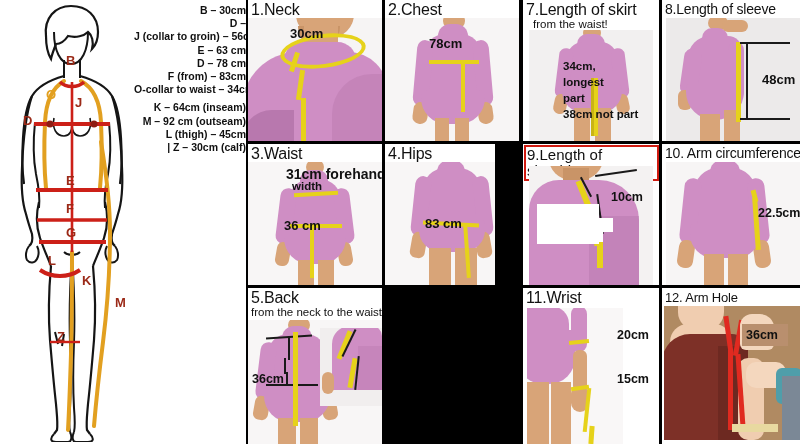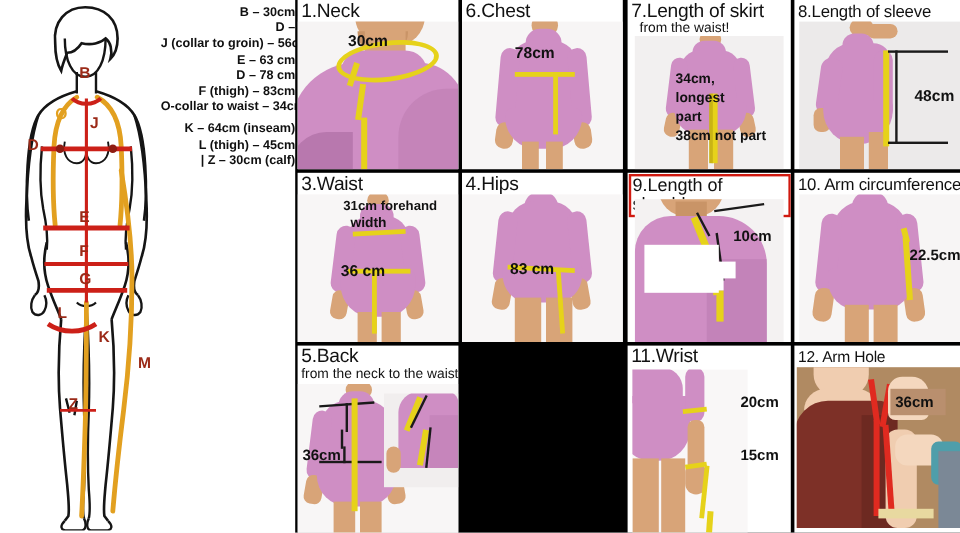--- a/index.html
+++ b/index.html
@@ -142,23 +142,24 @@
       <span class="fig-label" style="left:113px;top:294px;">M</span>
       <span class="fig-label" style="left:55px;top:328px;">Z</span>
     </div>
 
     <div id="measure-list">
       <div class="m-line">B – 30cm</div>
       <div class="m-line">D –</div>
       <div class="m-line">J (collar to groin) – 56cm</div>
       <div class="m-line">E – 63 cm</div>
       <div class="m-line">D – 78 cm</div>
-      <div class="m-line">F (thigh) – 83cm</div>
+      <div class="m-line">F (from) – 83cm</div>
       <div class="m-line">O-collar to waist – 34cm</div>
       <div class="m-line indent grp2">K – 64cm (inseam)</div>
+      <div class="m-line indent">M – 92 cm (outseam)</div>
       <div class="m-line indent">L (thigh) – 45cm</div>
       <div class="m-line">| Z – 30cm (calf)</div>
     </div>
   </div>
 
   <div id="grid">
 
     <div class="cell" style="left:2px;top:0;width:134px;height:141px;">
       <div class="cell-title">1.Neck</div>
       <div class="photo" style="left:0;top:18px;width:134px;height:123px;background:#f6f4f4;">
@@ -180,21 +181,21 @@
                     border:4px solid #e6d21a;border-radius:50%;transform:rotate(-7deg);"></div>
 
         <div class="tape" style="left:44px;top:34px;width:5px;height:20px;transform:rotate(18deg);"></div>
         <div class="tape" style="left:50px;top:52px;width:5px;height:30px;transform:rotate(8deg);"></div>
         <div class="tape" style="left:53px;top:80px;width:5px;height:44px;"></div>
         <div class="cap" style="left:42px;top:8px;font-size:13px;">30cm</div>
       </div>
     </div>
 
     <div class="cell" style="left:139px;top:0;width:134px;height:141px;">
-      <div class="cell-title">6.Chest</div>
+      <div class="cell-title">2.Chest</div>
       <div class="photo" style="left:0;top:18px;width:134px;height:123px;background:#f7f5f5;">
 
         <div class="skin" style="left:58px;top:-6px;width:22px;height:18px;border-radius:10px;"></div>
 
         <div class="pink" style="left:53px;top:6px;width:30px;height:14px;border-radius:12px 12px 0 0;"></div>
 
         <div class="pink" style="left:40px;top:16px;width:56px;height:60px;border-radius:20px 20px 6px 6px;"></div>
 
         <div class="pink" style="left:30px;top:22px;width:16px;height:66px;border-radius:10px;transform:rotate(5deg);"></div>
         <div class="pink" style="left:90px;top:22px;width:16px;height:66px;border-radius:10px;transform:rotate(-5deg);"></div>
@@ -272,26 +273,26 @@
         <div class="skin" style="left:90px;top:80px;width:14px;height:24px;border-radius:6px;transform:rotate(-10deg);"></div>
         <div class="pink" style="left:36px;top:64px;width:62px;height:38px;border-radius:4px 4px 26px 26px;"></div>
         <div class="skin" style="left:50px;top:98px;width:16px;height:25px;"></div>
         <div class="skin" style="left:70px;top:98px;width:16px;height:25px;"></div>
 
         <div class="tape" style="left:46px;top:30px;width:44px;height:4px;transform:rotate(-3deg);"></div>
 
         <div class="tape" style="left:42px;top:62px;width:52px;height:4px;"></div>
         <div class="tape" style="left:62px;top:64px;width:4px;height:52px;"></div>
       </div>
-      <div class="cap" style="left:38px;top:22px;font-size:11px;">31cm forehand</div>
+      <div class="cap" style="left:38px;top:22px;font-size:14px;">31cm forehand</div>
       <div class="cap" style="left:44px;top:36px;font-size:11.5px;">width</div>
       <div class="cap" style="left:36px;top:74px;font-size:13px;">36 cm</div>
     </div>
 
-    <div class="cell" style="left:139px;top:144px;width:134px;height:141px;">
+    <div class="cell" style="left:139px;top:144px;width:110px;height:141px;">
       <div class="cell-title">4.Hips</div>
       <div class="photo" style="left:0;top:18px;width:134px;height:123px;background:#f8f6f6;">
         <div class="pink" style="left:52px;top:-2px;width:28px;height:16px;border-radius:12px 12px 0 0;"></div>
         <div class="pink" style="left:38px;top:6px;width:58px;height:58px;border-radius:22px 22px 4px 4px;"></div>
         <div class="pink" style="left:28px;top:14px;width:16px;height:60px;border-radius:9px;transform:rotate(6deg);"></div>
         <div class="pink" style="left:90px;top:14px;width:16px;height:60px;border-radius:9px;transform:rotate(-6deg);"></div>
         <div class="skin" style="left:26px;top:70px;width:15px;height:26px;border-radius:6px;transform:rotate(10deg);"></div>
         <div class="skin" style="left:91px;top:70px;width:15px;height:26px;border-radius:6px;transform:rotate(-10deg);"></div>
         <div class="pink" style="left:34px;top:58px;width:66px;height:32px;border-radius:4px 4px 22px 22px;"></div>
         <div class="skin" style="left:44px;top:86px;width:22px;height:37px;"></div>

